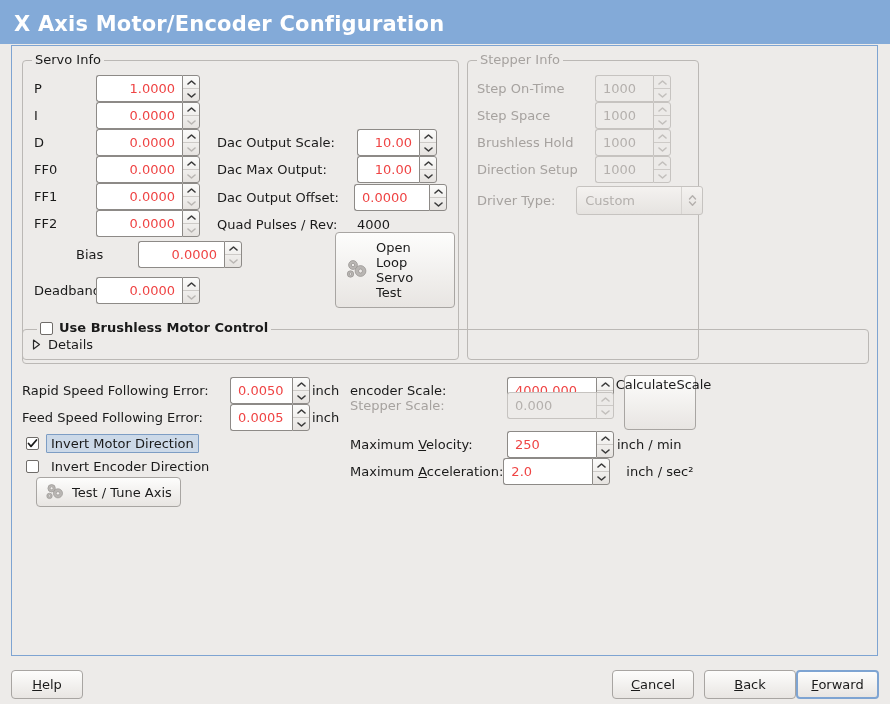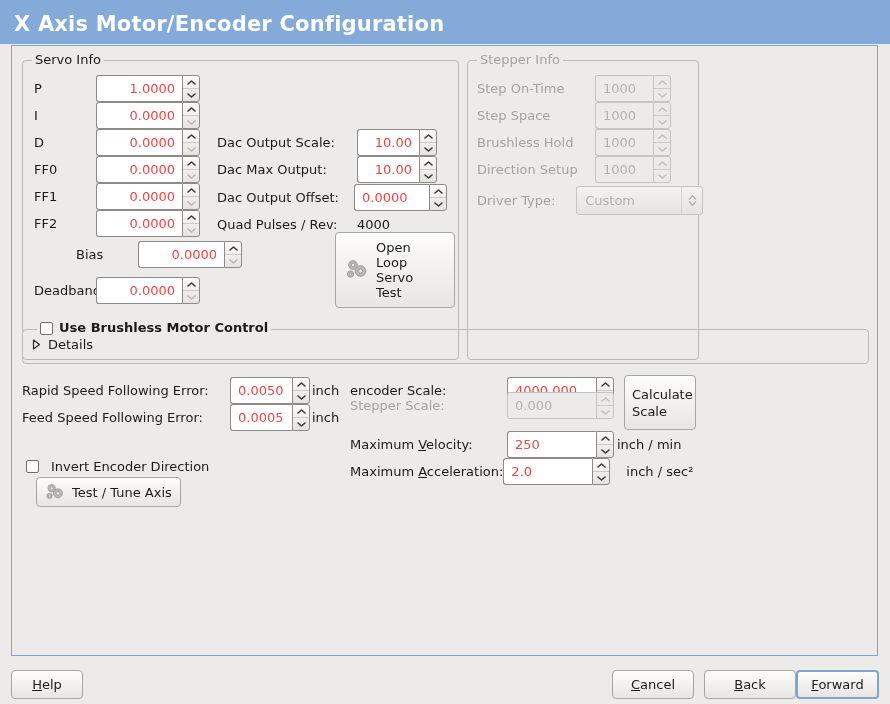--- a/index.html
+++ b/index.html
@@ -511,20 +511,28 @@
           <span class="dn">
               <svg class="chev" viewBox="0 0 9 5">
                 <path d="M1 1 L4.5 4 L8 1"></path>
               </svg>
             </span>
         </span>
       </span>
       <span class="lbl" style="margin-left:2px;">inch</span>
     </div>
 
+    <div class="row" style="left:14px;top:387px;height:20px;gap:7px;">
+      <span class="cb">
+        <svg viewBox="0 0 11 11">
+            <path d="M1.5 5.5 L4 8.4 L9.5 2"></path>
+          </svg>
+      </span>
+      <span class="lbl focuslbl">Invert Motor Direction</span>
+    </div>
 
     <div class="row" style="left:14px;top:410px;height:20px;gap:7px;">
       <span class="cb"></span>
       <span class="lbl" style="padding-left:5px;">Invert Encoder Direction</span>
     </div>
 
     <div class="btn" style="position:absolute;left:24px;top:431px;width:145px;height:30px;justify-content:flex-start;padding-left:7px;">
       <span style="margin-right:6px;display:flex;">
         <svg class="gears" width="22" height="21" viewBox="0 0 26 24">
           <g fill="#b9b6b3" stroke="#9a9794" stroke-width="0.8">
@@ -571,21 +579,21 @@
             </span>
           <span class="dn">
               <svg class="chev" viewBox="0 0 9 5">
                 <path d="M1 1 L4.5 4 L8 1"></path>
               </svg>
             </span>
         </span>
       </span>
     </div>
 
-    <div class="btn" style="position:absolute;left:612px;top:329px;width:72px;height:55px;flex-direction:column;align-items:flex-start;padding-left:7px;line-height:17px;">
+    <div class="btn" style="position:absolute;left:612px;top:329px;width:72px;height:55px;flex-direction:row;align-items:flex-start;padding-left:7px;line-height:17px;">
       <span>Calculate</span>
       <span>Scale</span>
     </div>
 
     <div class="row" style="left:338px;top:385px;width:340px;height:27px;">
       <span class="lbl" style="width:157px;"><span>Maximum </span><u>V</u><span>elocity:</span></span>
       <span class="spin">
         <span class="fld" style="width:89px;">250</span>
         <span class="btns">
           <span class="up">

